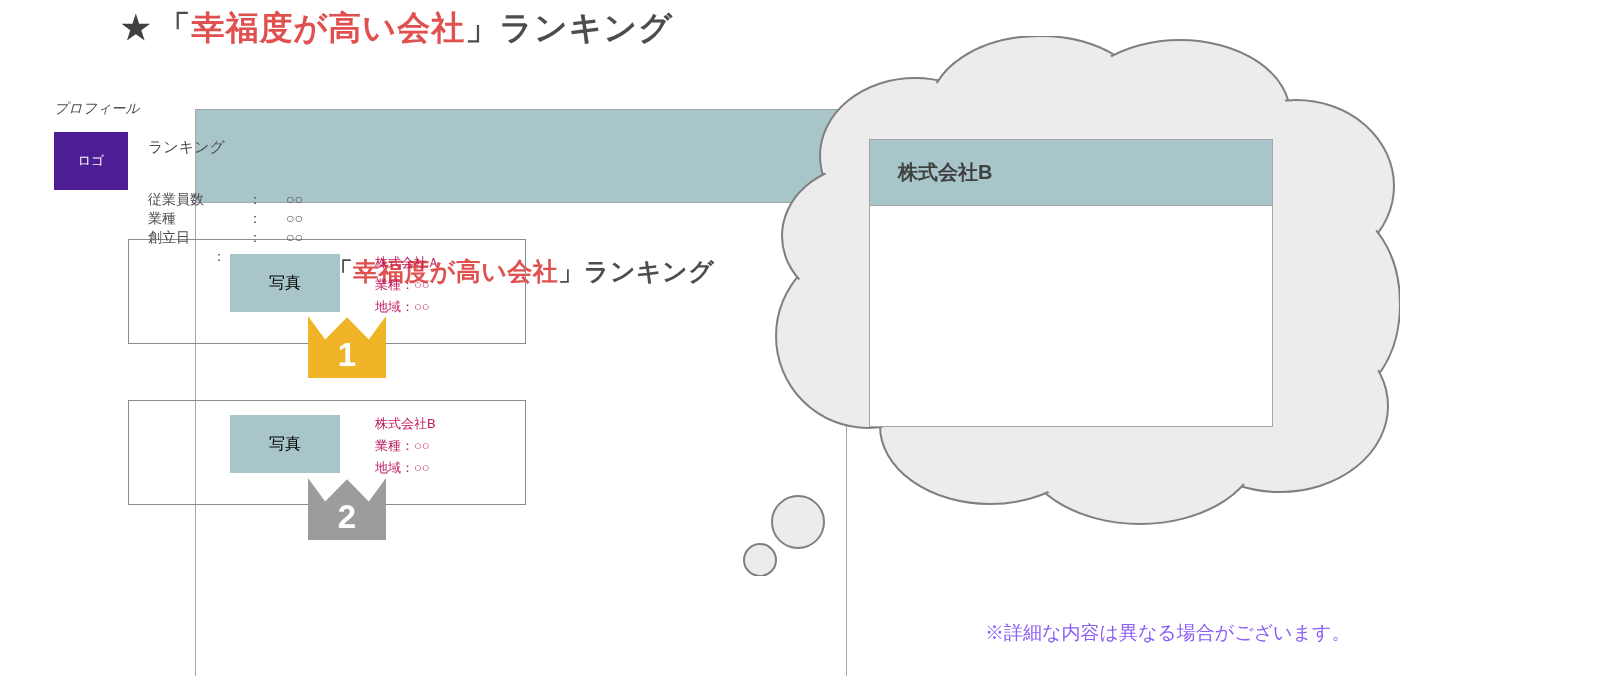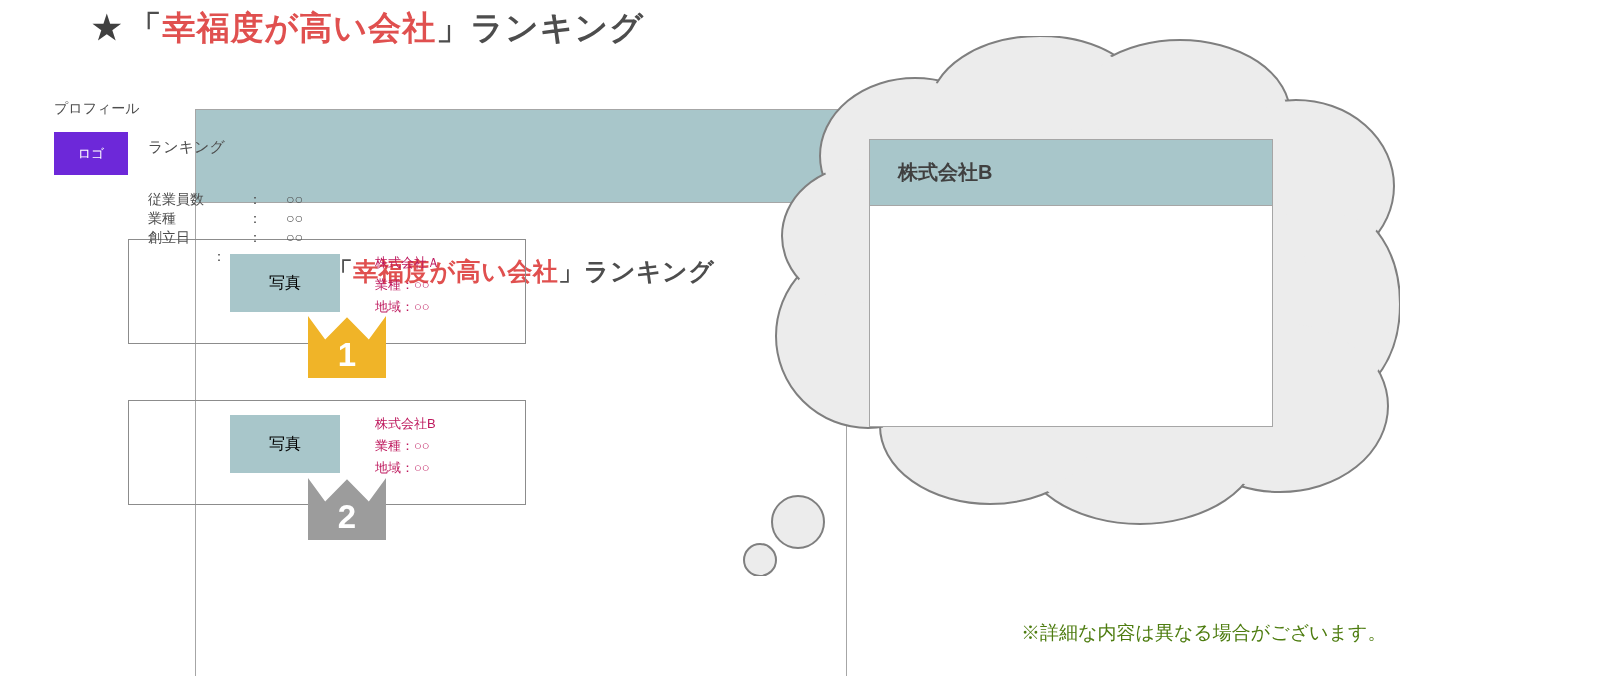--- a/index.html
+++ b/index.html
@@ -12,21 +12,21 @@
     background: #ffffff;
     font-family: "Liberation Sans", sans-serif;
     color: #404040;
     position: relative;
     overflow: hidden;
   }
 
   
   .page-heading {
     position: absolute;
-    left: 92px;
+    left: 121px;
     top: 6px;
     font-size: 33px;
     font-weight: bold;
     letter-spacing: 1px;
     white-space: nowrap;
     color: #4d4d4d;
   }
   .page-heading .star {
     color: #404040;
     margin-right: 6px;
@@ -145,28 +145,29 @@
     font-size: 20px;
     font-weight: bold;
     color: #404040;
   }
   .profile-label {
     position: absolute;
     left: 54px;
     top: 100px;
     font-size: 14px;
     color: #4d4d4d;
+    font-style: italic;
   }
   .logo-box {
     position: absolute;
     left: 54px;
     top: 132px;
     width: 74px;
-    height: 43px;
-    background: #6d28d9;
+    height: 58px;
+    background: #4c1d95;
     color: #ffffff;
     font-size: 13px;
     display: flex;
     align-items: center;
     justify-content: center;
   }
   .biz-label {
     position: absolute;
     left: 148px;
     top: 138px;
@@ -192,23 +193,22 @@
     font-size: 14px;
     color: #4d4d4d;
   }
 
   
   .footnote {
     position: absolute;
     left: 985px;
     top: 620px;
     font-size: 19px;
-    color: #4d7c0f;
+    color: #8b5cf6;
     white-space: nowrap;
-    margin-left: 36px;
   }
 </style>
 </head>
 <body>
 
 <div class="page-heading">
   <span class="star">★</span><span>「</span><span class="accent">幸福度が高い会社</span><span>」ランキング</span>
 </div>
 
 <div class="mock-window">

